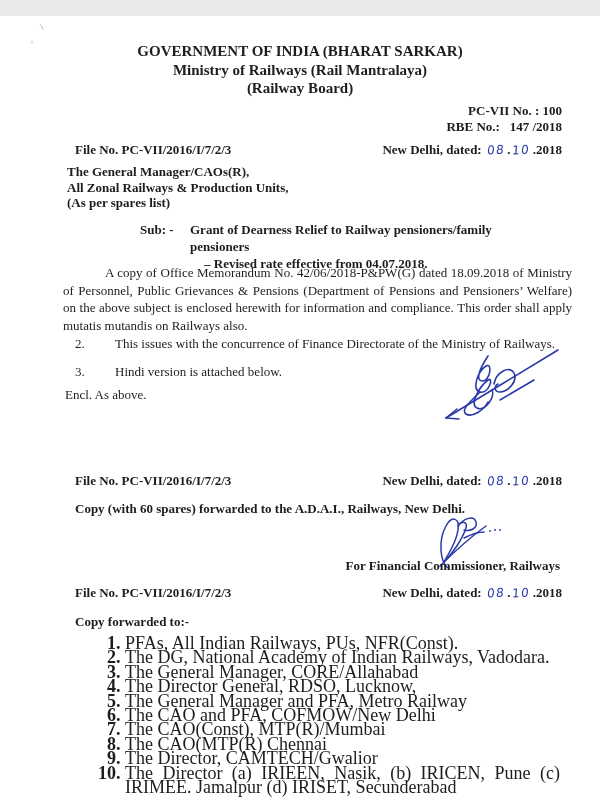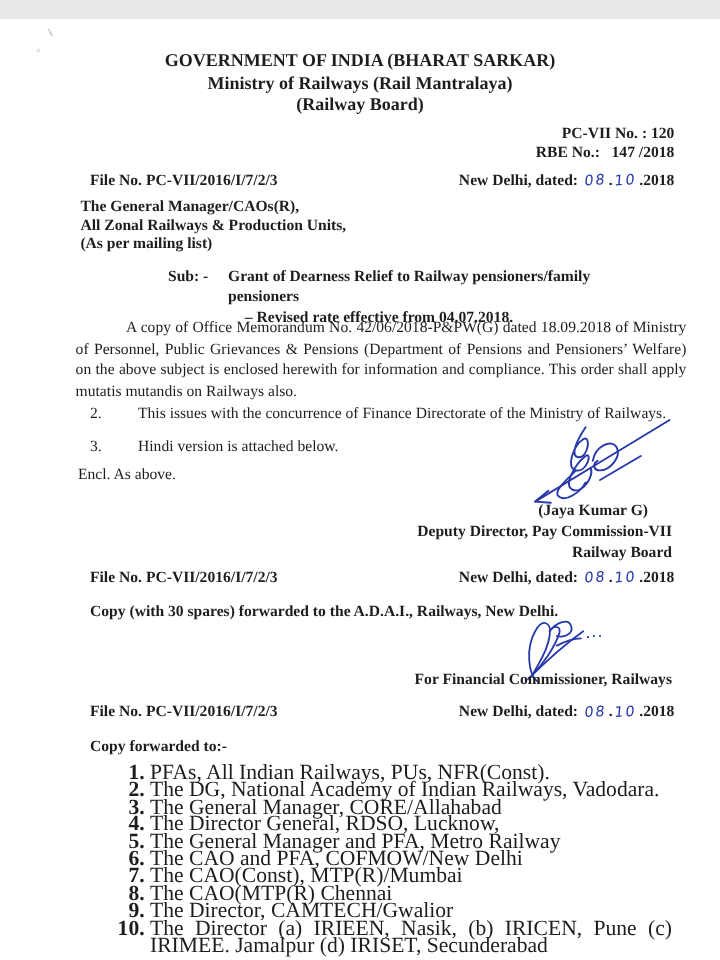--- a/index.html
+++ b/index.html
@@ -79,36 +79,36 @@
     <circle cx="4" cy="22" r="1.6" fill="#e2e2e2"></circle>
   </svg>
 
   <div class="abs doc-header center">
     <div>GOVERNMENT OF INDIA (BHARAT SARKAR)</div>
     <div>Ministry of Railways (Rail Mantralaya)</div>
     <div>(Railway Board)</div>
   </div>
 
   <div class="abs ref-block">
-    <div class="pre">PC-VII No. : 120</div>
+    <div class="pre">PC-VII No. : 100</div>
     <div class="pre">RBE No.:   147 /2018</div>
   </div>
 
   <div class="abs row row1">
     <span>File No. PC-VII/2016/I/7/2/3</span>
     <span class="date-line">
       <span>New Delhi, dated:</span>
       <span class="hand">08</span><span>.</span><span class="hand">10</span><span>.2018</span>
     </span>
   </div>
 
   <div class="abs addressee">
     <div>The General Manager/CAOs(R),</div>
     <div>All Zonal Railways &amp; Production Units,</div>
-    <div>(As per mailing list)</div>
+    <div>(As per spares list)</div>
   </div>
 
   <div class="abs subject">
     <span class="sub-label">Sub: -</span>
     <span>
       <div>Grant of Dearness Relief to Railway pensioners/family pensioners</div>
       <div class="sub-line2">– Revised rate effective from 04.07.2018.</div>
     </span>
   </div>
 
@@ -130,35 +130,30 @@
     <g stroke="#2838a8" stroke-width="1.6" fill="none" stroke-linecap="round" stroke-linejoin="round">
       <path d="M10,72 C40,54 92,22 122,4"></path>
       <path d="M52,10 C44,22 39,34 46,35 C54,36 57,16 50,20 C42,25 35,44 44,46 C53,48 58,30 52,34 C44,40 33,58 41,62 C49,66 60,50 56,44"></path>
       <path d="M44,46 C36,54 24,64 30,68 C36,72 48,64 52,56"></path>
       <path d="M58,38 C60,26 74,19 78,27 C82,35 72,46 64,46 C58,46 58,40 62,38"></path>
       <path d="M64,54 C76,47 88,40 98,34"></path>
       <path d="M10,72 L21,63 M10,72 L23,73"></path>
     </g>
   </svg>
 
-  <div class="abs signoff">
-    <div class="name">(Jaya Kumar G)</div>
-    <div>Deputy Director, Pay Commission-VII</div>
-    <div>Railway Board</div>
-  </div>
 
   <div class="abs row row2">
     <span>File No. PC-VII/2016/I/7/2/3</span>
     <span class="date-line">
       <span>New Delhi, dated:</span>
       <span class="hand">08</span><span>.</span><span class="hand">10</span><span>.2018</span>
     </span>
   </div>
 
-  <div class="abs forward1">Copy (with 30 spares) forwarded to the A.D.A.I., Railways, New Delhi.</div>
+  <div class="abs forward1">Copy (with 60 spares) forwarded to the A.D.A.I., Railways, New Delhi.</div>
 
   <svg class="abs sig2" width="88" height="62" viewBox="0 0 88 62">
     <g stroke="#2838a8" stroke-width="1.5" fill="none" stroke-linecap="round" stroke-linejoin="round">
       <path d="M30,58 C22,52 20,30 28,16 C34,5 42,8 40,20 C38,34 30,44 26,52"></path>
       <path d="M26,52 C34,44 44,30 48,18 C50,12 44,10 40,16"></path>
       <path d="M40,16 C46,8 56,5 58,12 C60,18 52,22 46,20"></path>
       <path d="M46,28 C54,24 62,22 66,22"></path>
       <path d="M22,56 C36,42 54,26 68,16"></path>
       <circle cx="72" cy="21" r="0.9" fill="#2838a8" stroke="none"></circle>
       <circle cx="77" cy="20" r="0.9" fill="#2838a8" stroke="none"></circle>

